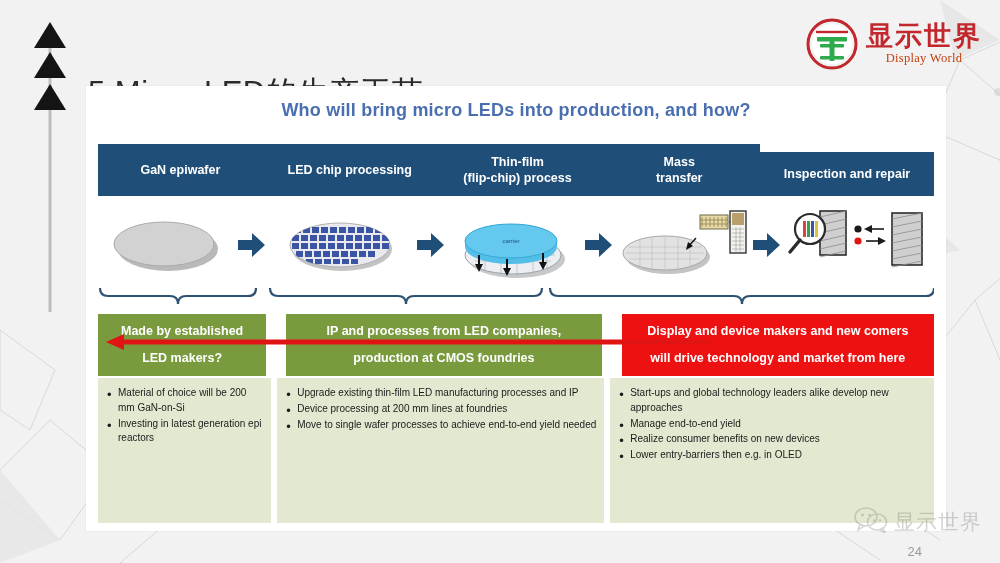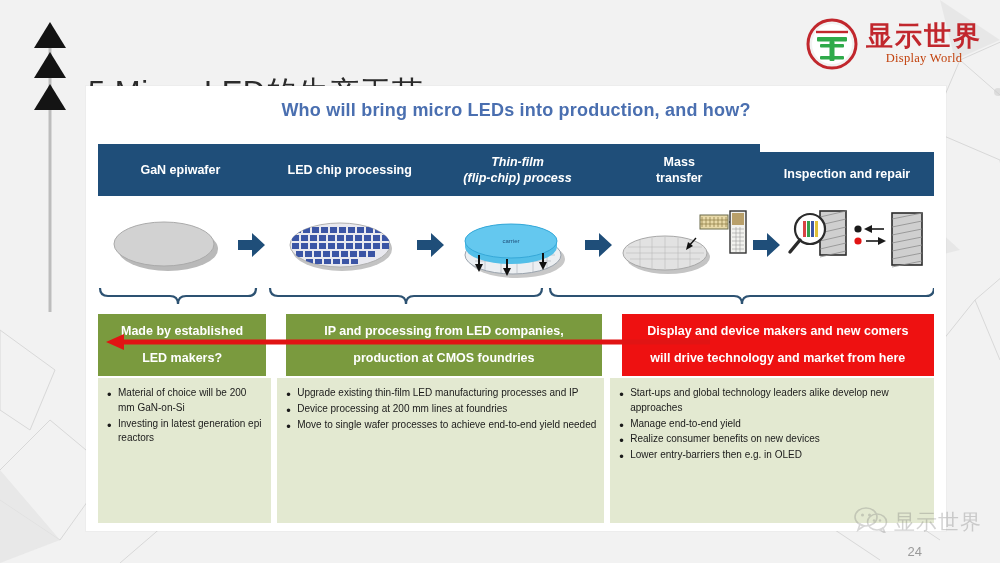--- a/index.html
+++ b/index.html
@@ -110,21 +110,21 @@
     display: flex;
     align-items: center;
     justify-content: center;
     text-align: center;
     line-height: 1.3;
     padding: 0 4px;
     box-sizing: border-box;
   }
   .step-box.w1 { flex: 1.02; }
   .step-box.w2 { flex: 1.08; }
-  .step-box.w3 { flex: 1.0; font-style: italic; }
+  .step-box.w3 { flex: 1.0; }
   .step-box.w4 { flex: 1.0; }
   .step-box.w5 { flex: 1.08; margin-top: 8px; }
 
   
   .illus-row {
     position: absolute;
     top: 118px;
     left: 12px;
     right: 12px;
     height: 82px;
@@ -529,21 +529,21 @@
       </g>
     </svg>
   </div>
 
   <div class="cat-bars">
     <div class="cat-bar green c1">
       <div>Made by established</div>
       <div>LED makers?</div>
     </div>
     <div class="cat-bar green c2">
-      <div>IP and processing from LED companies,</div>
+      <div>IP and processes from LED companies,</div>
       <div>production at CMOS foundries</div>
     </div>
     <div class="cat-bar red c3">
       <div>Display and device makers and new comers</div>
       <div>will drive technology and market from here</div>
     </div>
   </div>
 
   <div class="red-arrow-layer">
     <svg width="100%" height="62" viewBox="0 0 836 62" preserveAspectRatio="none" xmlns="http://www.w3.org/2000/svg">

